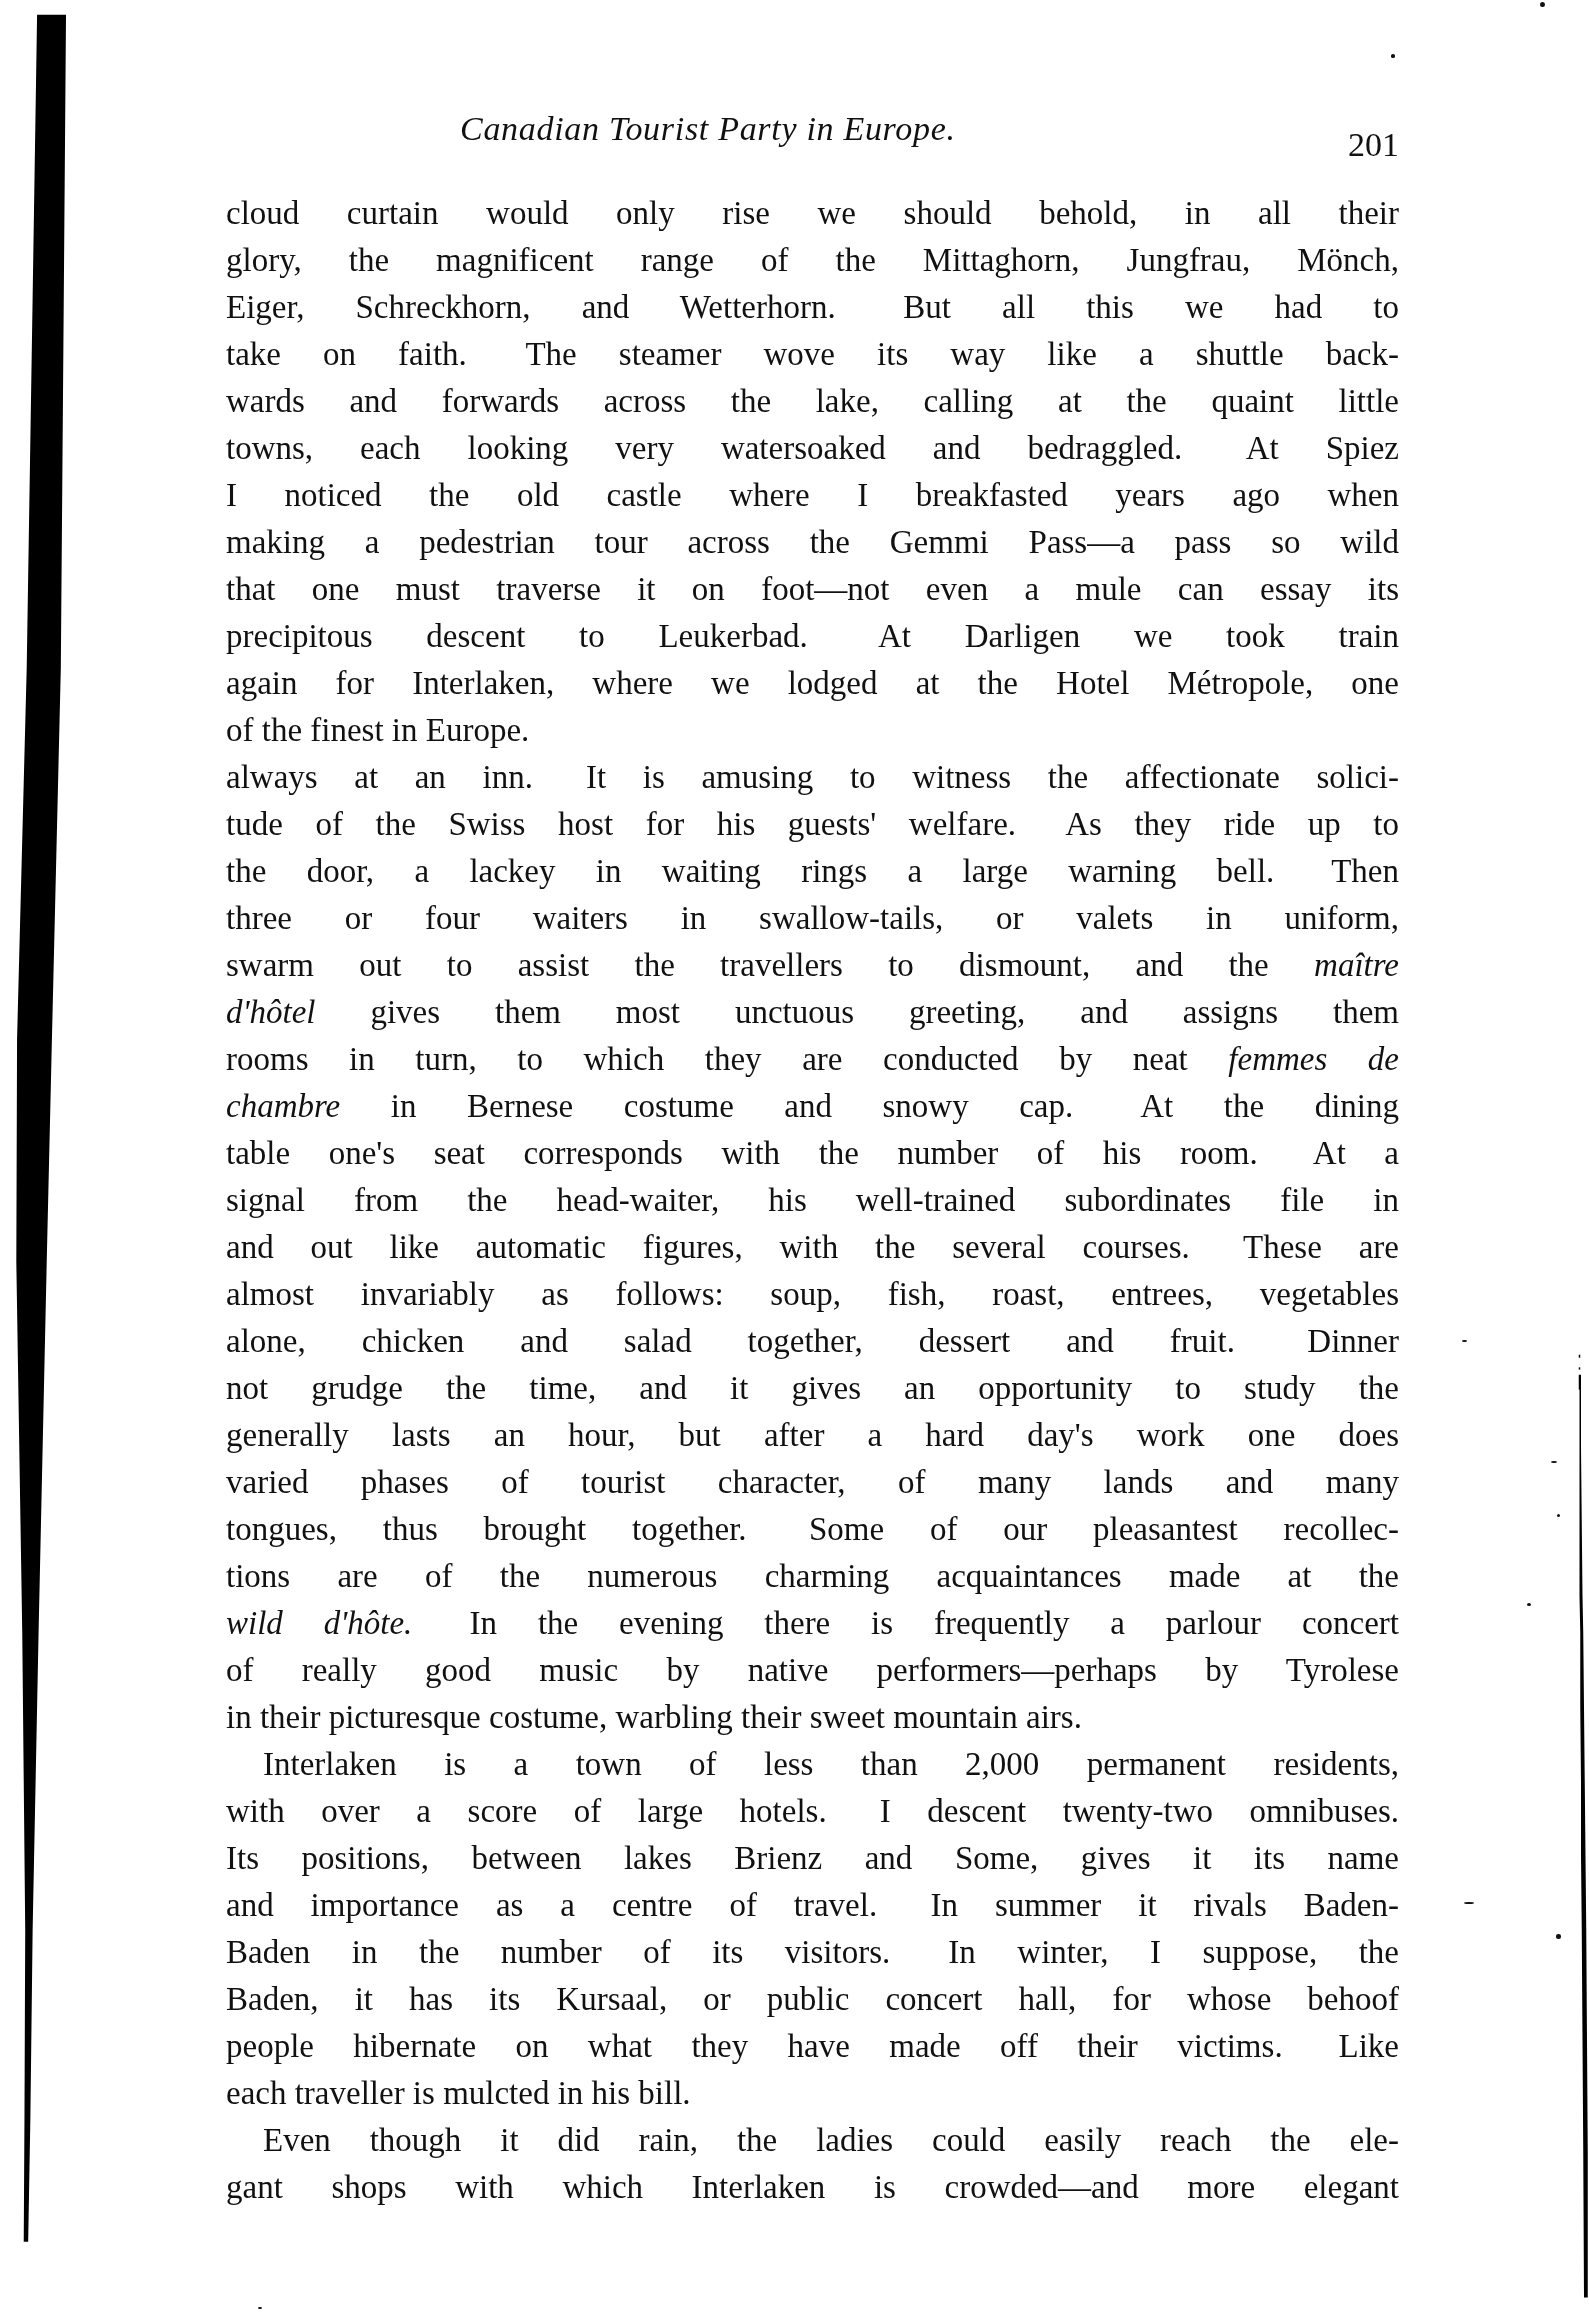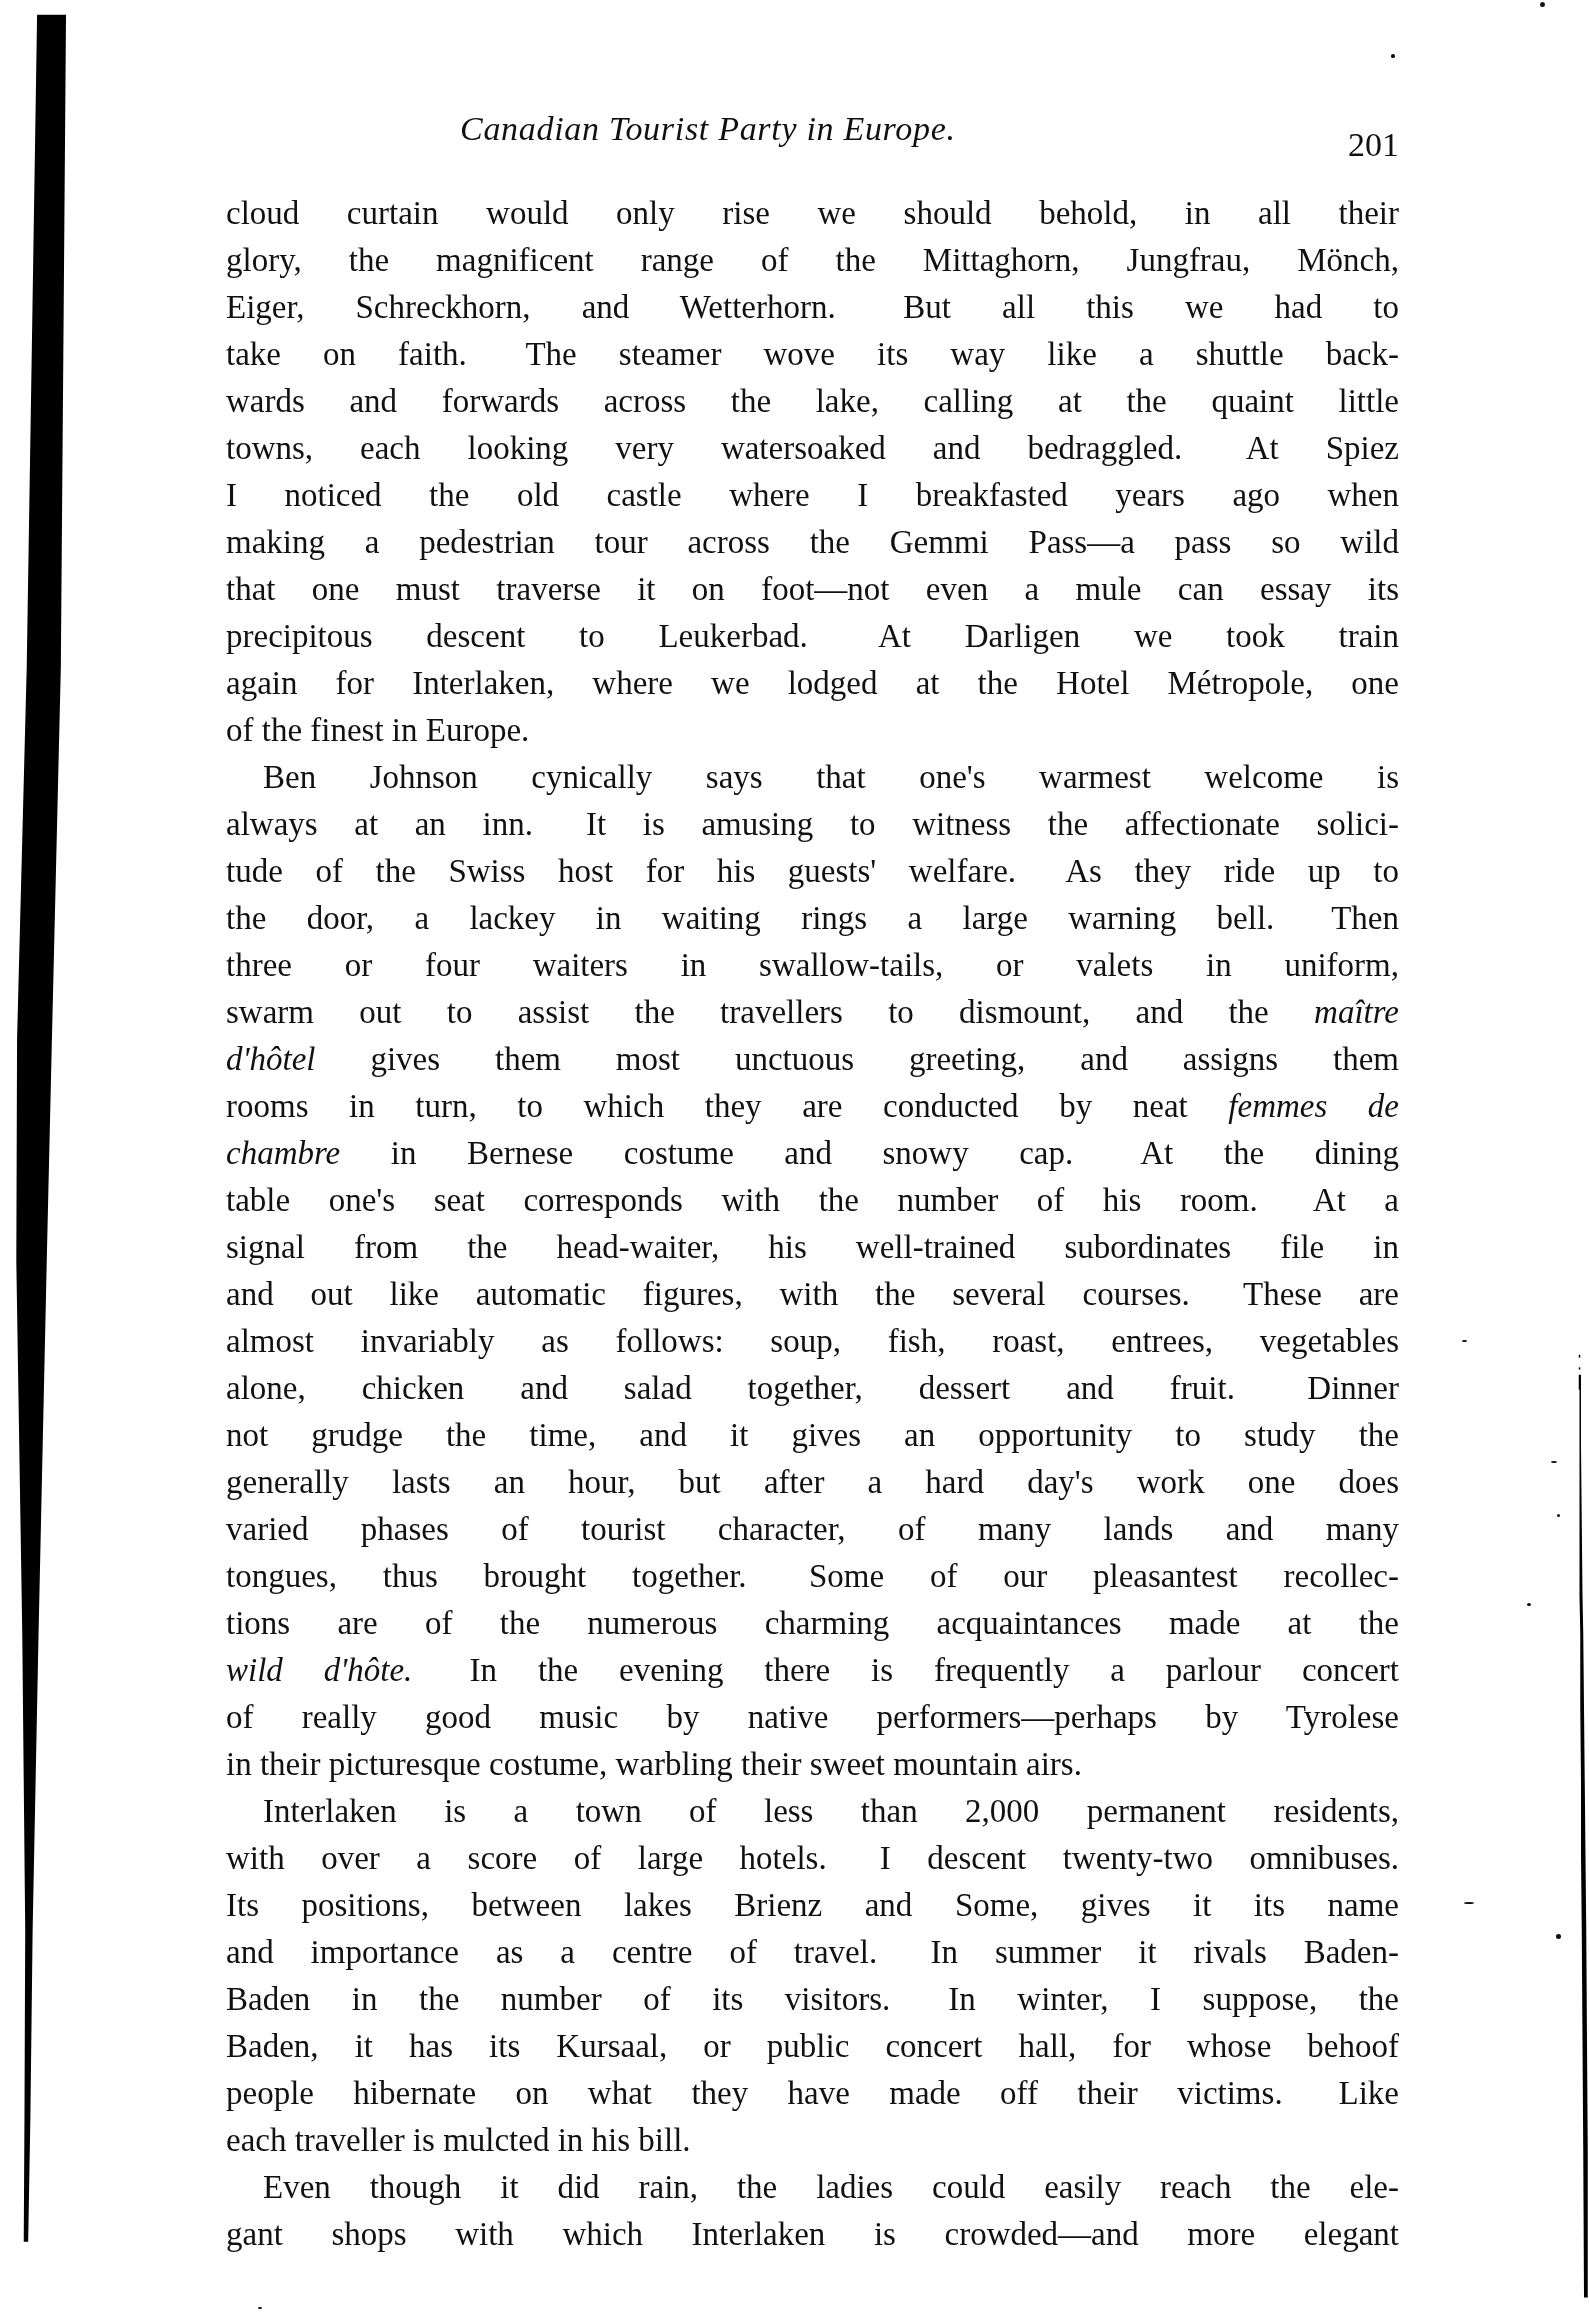--- a/index.html
+++ b/index.html
@@ -117,21 +117,20 @@
       <span class="line">wards and forwards across the lake, calling at the quaint little</span>
       <span class="line">towns, each looking very watersoaked and bedraggled.  At Spiez</span>
       <span class="line">I noticed the old castle where I breakfasted years ago when</span>
       <span class="line">making a pedestrian tour across the Gemmi Pass—a pass so wild</span>
       <span class="line">that one must traverse it on foot—not even a mule can essay its</span>
       <span class="line">precipitous descent to Leukerbad.  At Darligen we took train</span>
       <span class="line">again for Interlaken, where we lodged at the Hotel Métropole, one</span>
       <span class="line last">of the finest in Europe.</span>
     </section>
     <section>
-      <span class="line indent">Ben Johnson cynically says that one's warmest welcome is</span>
       <span class="line">always at an inn.  It is amusing to witness the affectionate solici-</span>
       <span class="line">tude of the Swiss host for his guests' welfare.  As they ride up to</span>
       <span class="line">the door, a lackey in waiting rings a large warning bell.  Then</span>
       <span class="line">three or four waiters in swallow-tails, or valets in uniform,</span>
       <span class="line">swarm out to assist the travellers to dismount, and the <span class="it">maître</span></span>
       <span class="line"><span class="it">d'hôtel</span> gives them most unctuous greeting, and assigns them</span>
       <span class="line">rooms in turn, to which they are conducted by neat <span class="it">femmes de</span></span>
       <span class="line"><span class="it">chambre</span> in Bernese costume and snowy cap.  At the dining</span>
       <span class="line">table one's seat corresponds with the number of his room.  At a</span>
       <span class="line">signal from the head-waiter, his well-trained subordinates file in</span>

